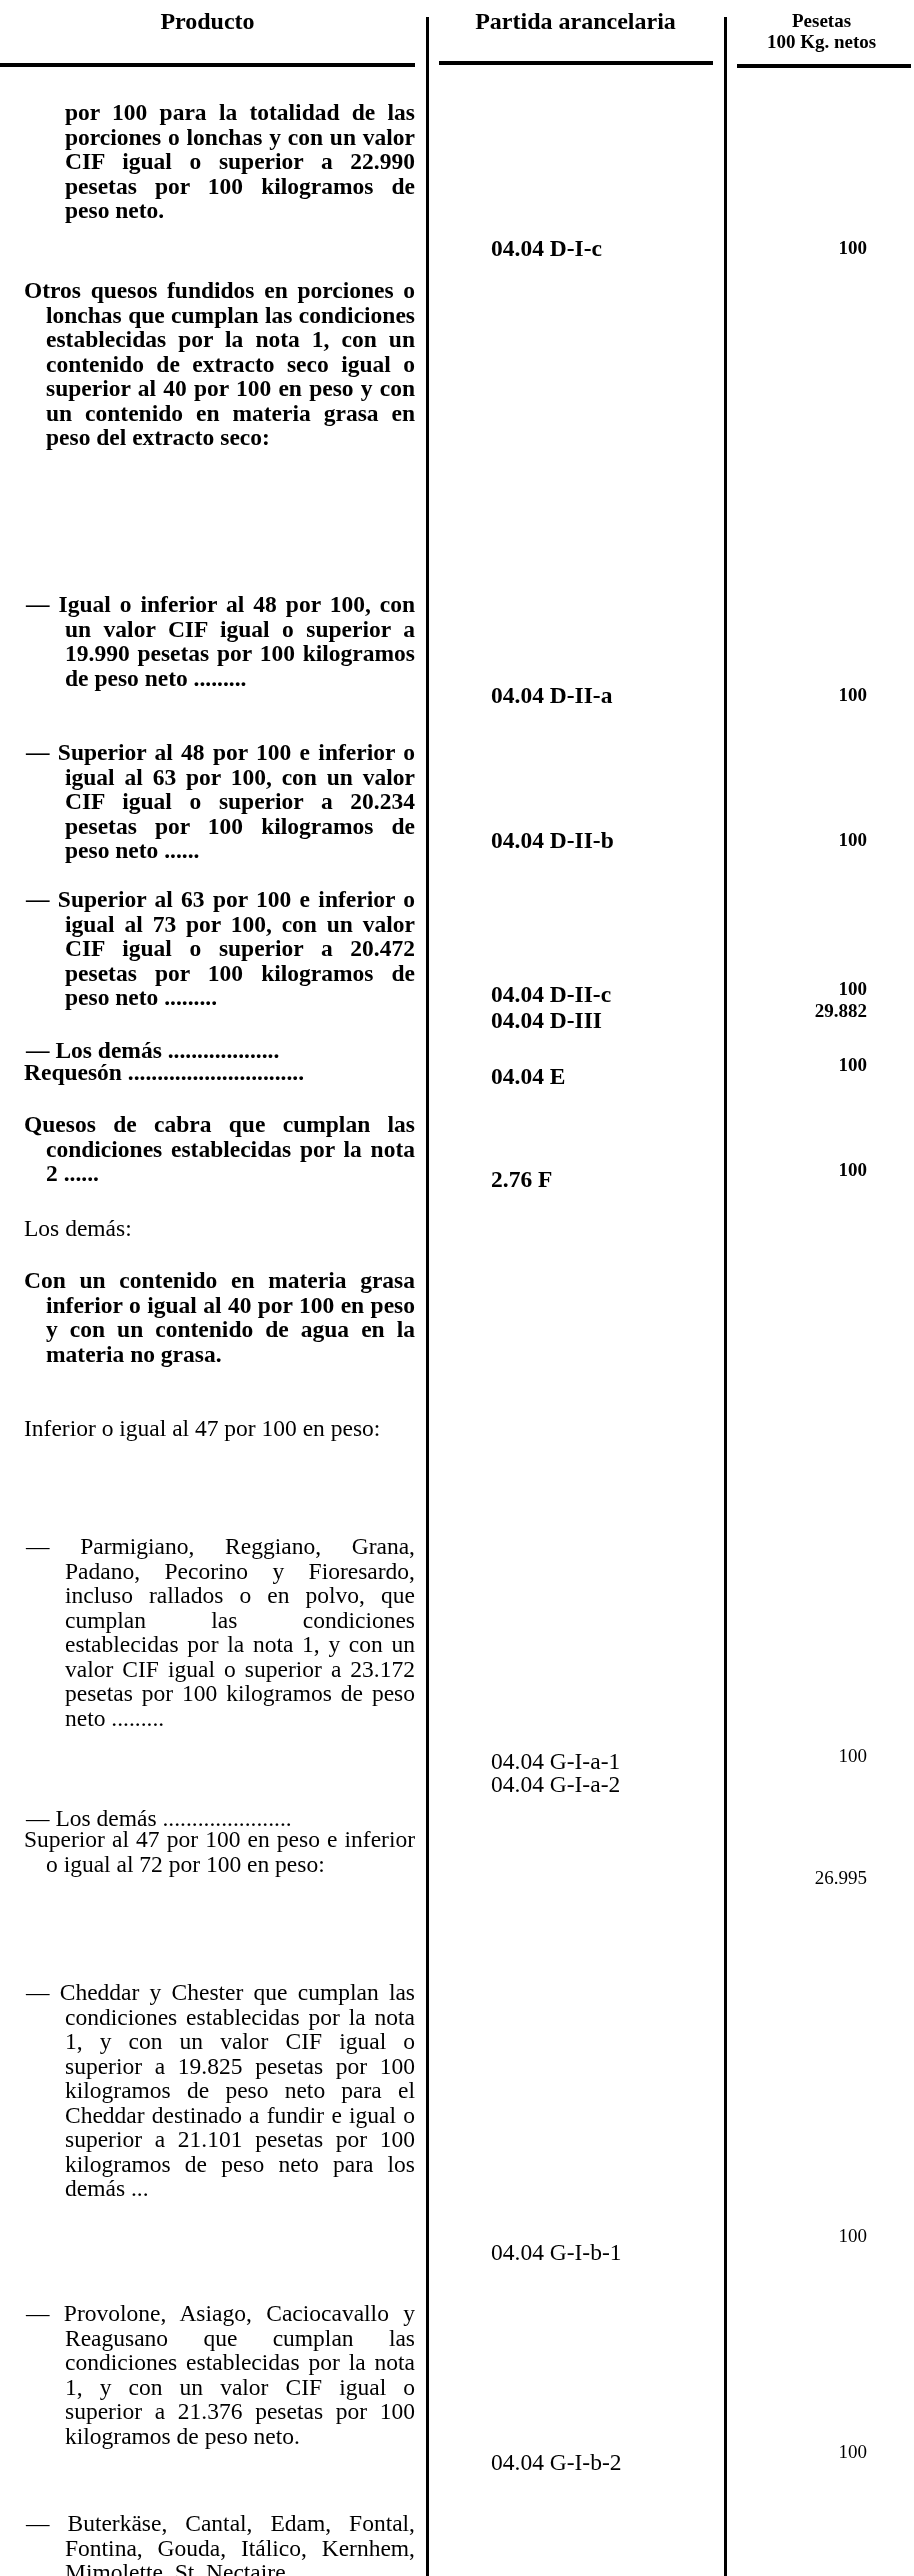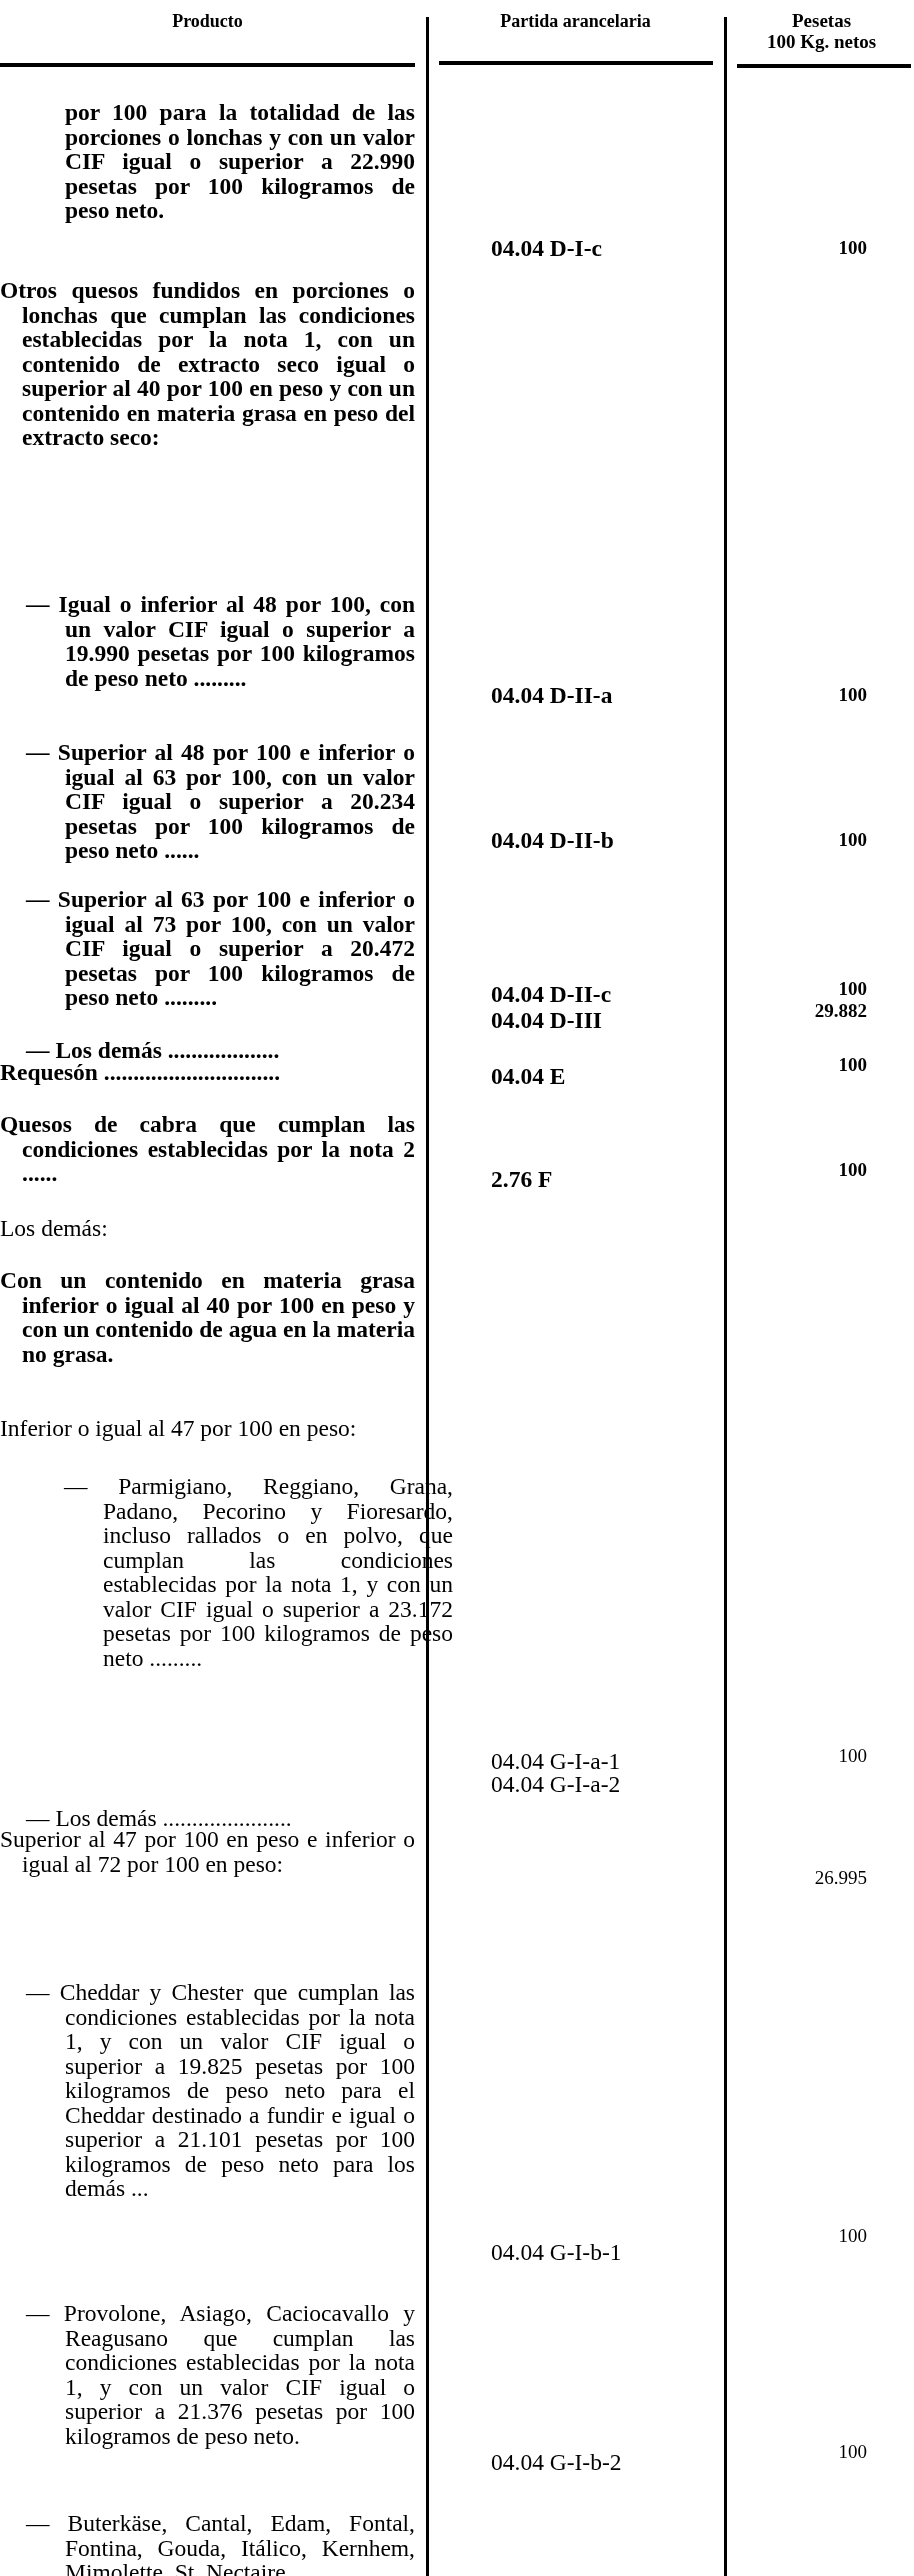--- a/index.html
+++ b/index.html
@@ -1,24 +1,24 @@
 <!DOCTYPE html>
 <html style="font-size:14px"><head>
 <meta charset="utf-8">
 <style>
   html, body { margin:0; padding:0; background:#ffffff; }
   body { width:915px; height:2576px; position:relative; overflow:hidden;
          font-family:"Liberation Serif","DejaVu Serif",serif; color:#000; }
-  .hdr { position:absolute; font-weight:bold; font-size:18px; line-height:23.5px; text-align:center; }
+  .hdr { position:absolute; font-weight:bold; font-size:24px; line-height:23.5px; text-align:center; }
   .rule { position:absolute; height:3.5px; background:#000; top:63px; }
   .vline { position:absolute; width:2.6px; background:#000; top:17.4px; bottom:0; }
   .blk { position:absolute; left:0; width:415px; font-size:23.5px; line-height:24.5px; }
   .blk p { margin:0; text-align:justify; text-align-last:left; }
   .bold { font-weight:bold; }
-  .hang0 p { padding-left:22px; text-indent:-22px; }
+  .hang0 p { padding-left:22px; text-indent:-22px;margin-left:24px; }
   .ind { padding-left:65px !important; text-indent:0 !important; }
   .dash p { padding-left:65px; text-indent:-39px;margin-top:33px; }
   .code { position:absolute; left:491px; font-size:23.5px; line-height:24px; font-weight:bold; white-space:nowrap; }
   .val { position:absolute; right:48px; font-size:19px; line-height:24px; font-weight:bold; text-align:right; white-space:nowrap; }
   .codeplain, .valplain { font-weight:normal; }
 </style>
 </head>
 <body>
 
 <div class="hdr" style="left:0;width:415px;top:10.4px;">Producto</div>
@@ -85,21 +85,21 @@
 </div>
 
 <div class="blk bold hang0" style="top:1268px;">
   <p>Con un contenido en materia grasa inferior o igual al 40 por 100 en peso y con un contenido de agua en la materia no grasa.</p>
 </div>
 
 <div class="blk hang0" style="top:1416px;">
   <p>Inferior o igual al 47 por 100 en peso:</p>
 </div>
 
-<div class="blk dash" style="top:1441px;padding-left:38px;">
+<div class="blk dash" style="top:1501px;">
   <p>— Parmigiano, Reggiano, Grana, Padano, Pecorino y Fioresardo, incluso rallados o en polvo, que cumplan las condiciones establecidas por la nota 1, y con un valor CIF igual o superior a 23.172 pesetas por 100 kilogramos de peso neto .........</p>
 </div>
 <div class="code codeplain" style="top:1749px;">04.04 G-I-a-1</div>
 <div class="val valplain" style="top:1744px;">100</div>
 
 <div class="blk dash" style="top:1773px;">
   <p>— Los demás ......................</p>
 </div>
 <div class="code codeplain" style="top:1772px;">04.04 G-I-a-2</div>
 <div class="val valplain" style="top:1866px;">26.995</div>

